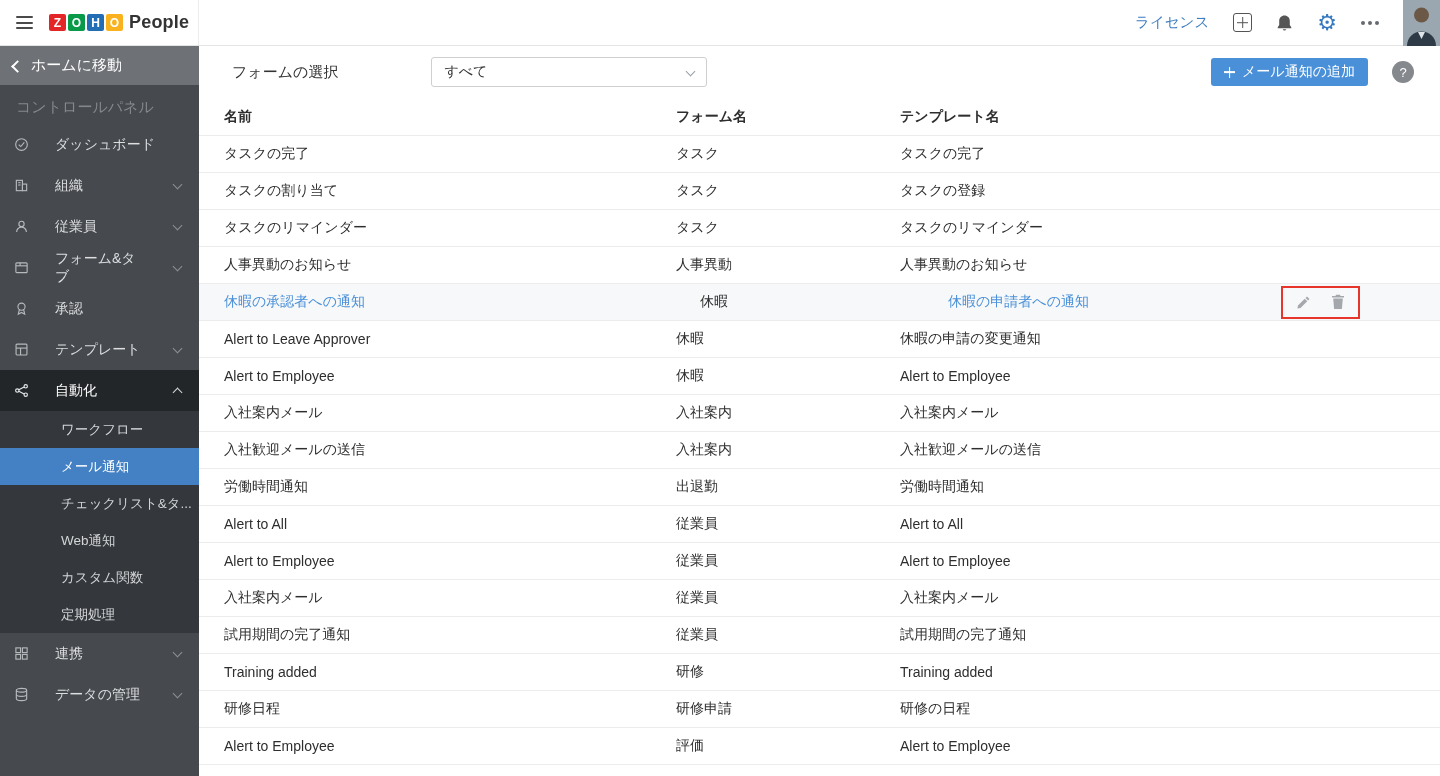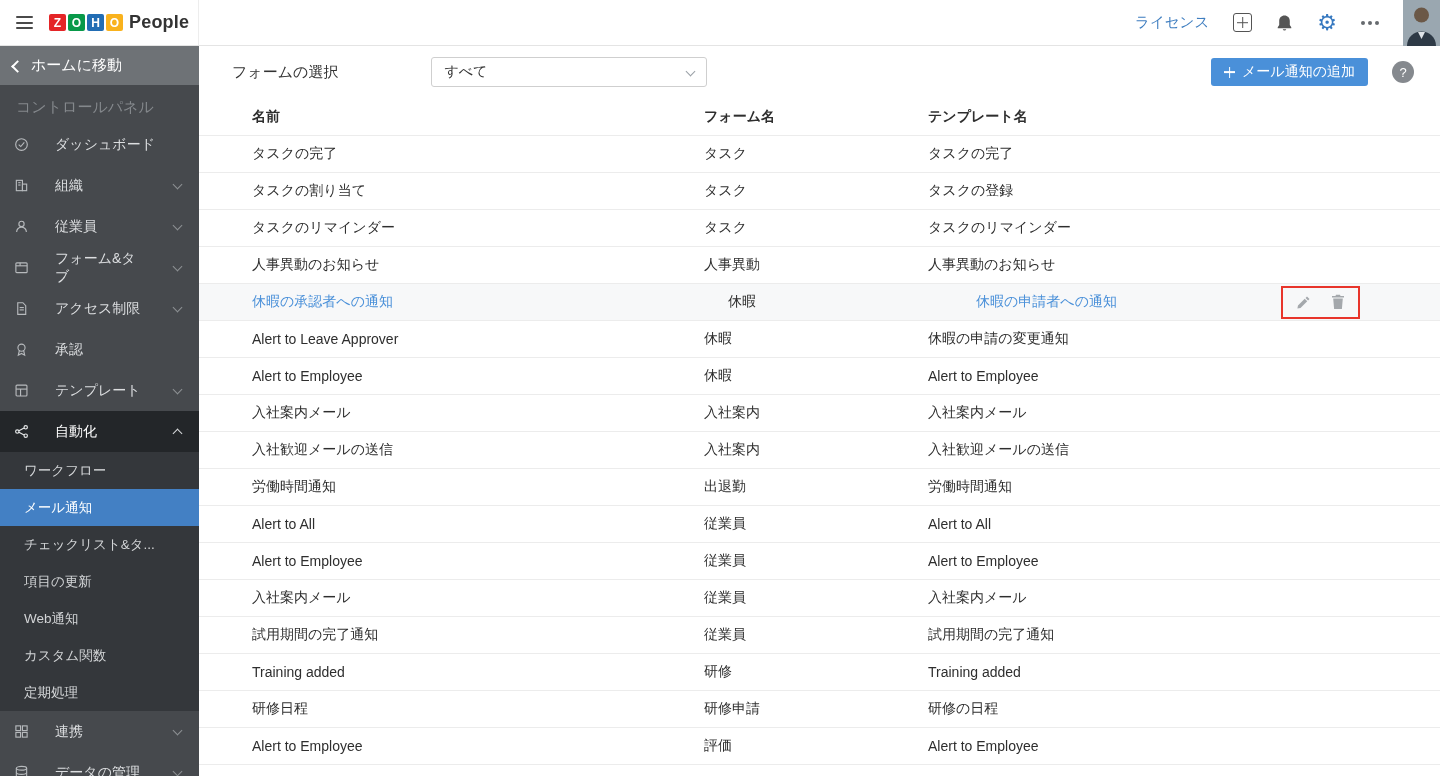--- a/index.html
+++ b/index.html
@@ -42,21 +42,21 @@
   .panel-title { color:#84888c; font-size:15px; padding:13px 16px 7px; }
   .side-item { height:41px; display:flex; align-items:center; padding:0 13px; gap:26px;
                font-size:14px; color:#dcdee0; cursor:pointer; }
   .side-item.section-active { background:#232629; color:#fff; }
   .sicon { width:16px; display:flex; justify-content:center; color:#b7babd; flex-shrink:0; }
   .section-active .sicon { color:#e7e9ea; }
   .chev { width:7px; height:7px; border-right:1.4px solid #8d9194; border-bottom:1.4px solid #8d9194;
           transform:rotate(45deg); margin-left:auto; margin-right:5px; margin-top:-3px; }
   .chev.up { transform:rotate(-135deg); margin-top:4px; border-color:#d8dadc; }
   .sub-items { background:#34373b; }
-  .sub-item { height:37px; display:flex; align-items:center; padding-left:24px; font-size:13.5px;
+  .sub-item { height:37px; display:flex; align-items:center; padding-left:61px; font-size:13.5px;
               color:#d3d5d7; cursor:pointer; }
   .sub-item.selected { background:#4380c4; color:#fff; }
 
   
   .main { position:absolute; top:46px; left:199px; width:1241px; bottom:0; background:#fff; }
   .toolbar { height:52px; display:flex; align-items:center; padding:0 26px 0 33px; }
   .toolbar-label { font-size:15px; color:#333; }
   .select { margin-left:93px; width:276px; height:30px; border:1px solid #cfcfcf; border-radius:3px;
             display:flex; align-items:center; justify-content:space-between; padding:0 12px;
             font-size:14px; color:#333; cursor:pointer; background:#fff; }
@@ -66,21 +66,21 @@
              font-family:inherit; }
   .add-btn .plus { position:relative; width:11px; height:11px; }
   .add-btn .plus::before, .add-btn .plus::after { content:""; position:absolute; background:#fff; }
   .add-btn .plus::before { left:50%; top:0; bottom:0; width:1.8px; transform:translateX(-50%); }
   .add-btn .plus::after  { top:50%; left:0; right:0; height:1.8px; transform:translateY(-50%); }
   .help-btn { width:22px; height:22px; border-radius:50%; background:#85898e; color:#fff; font-size:13px;
               display:flex; align-items:center; justify-content:center; margin-left:24px; cursor:pointer; }
 
   
   .thead, .trow { display:flex; align-items:center; height:37px; border-bottom:1px solid #ececec;
-                  padding-left:53px; font-size:14px; }
+                  padding-left:25px; font-size:14px; }
   .thead { height:38px; font-weight:600; color:#2e2e2e; }
   .cell { overflow:hidden; white-space:nowrap; text-overflow:ellipsis; }
   .col-name { width:452px; }
   .col-form { width:224px; }
   .col-template { flex:1; }
   .trow { color:#2e2e2e; cursor:pointer; }
   .trow.highlighted { background:#f7f8f9;gap:24px; }
   .link { color:#4a90d9; }
   .row-actions { margin-left:auto; margin-right:80px; display:flex; align-items:center; }
   .annotation-box { border:2px solid #e8352b; display:flex; align-items:center; gap:20px;
@@ -176,31 +176,20 @@
       <svg width="15" height="15" viewBox="0 0 16 16" fill="none" stroke="currentColor" stroke-width="1.2">
           <rect x="2" y="3" width="12" height="10.5" rx="1"></rect>
           <line x1="2" y1="6.2" x2="14" y2="6.2"></line>
           <line x1="6.5" y1="3" x2="6.5" y2="6.2"></line>
         </svg>
     </span>
     <span>フォーム&amp;タブ</span>
     <span class="chev"></span>
   </div>
 
-  <div class="side-item">
-    <span class="sicon">
-      <svg width="15" height="15" viewBox="0 0 16 16" fill="none" stroke="currentColor" stroke-width="1.2">
-          <path d="M4 1.8h5.5L12.5 5v9.2H4z"></path>
-          <line x1="6" y1="7" x2="10.5" y2="7"></line>
-          <line x1="6" y1="9.5" x2="10.5" y2="9.5"></line>
-        </svg>
-    </span>
-    <span>アクセス制限</span>
-    <span class="chev"></span>
-  </div>
 
   <div class="side-item">
     <span class="sicon">
       <svg width="15" height="15" viewBox="0 0 16 16" fill="none" stroke="currentColor" stroke-width="1.2">
           <circle cx="8" cy="6" r="3.8"></circle>
           <path d="M5.8 8.8L4.6 14l3.4-1.8L11.4 14l-1.2-5.2"></path>
         </svg>
     </span>
     <span>承認</span>
   </div>
@@ -233,23 +222,20 @@
 
   <div class="sub-items">
     <div class="sub-item">
         <span>ワークフロー</span>
       </div>
     <div class="sub-item selected">
         <span>メール通知</span>
       </div>
     <div class="sub-item">
         <span>チェックリスト&amp;タ...</span>
-      </div>
-    <div class="sub-item">
-        <span>項目の更新</span>
       </div>
     <div class="sub-item">
         <span>Web通知</span>
       </div>
     <div class="sub-item">
         <span>カスタム関数</span>
       </div>
     <div class="sub-item">
         <span>定期処理</span>
       </div>

